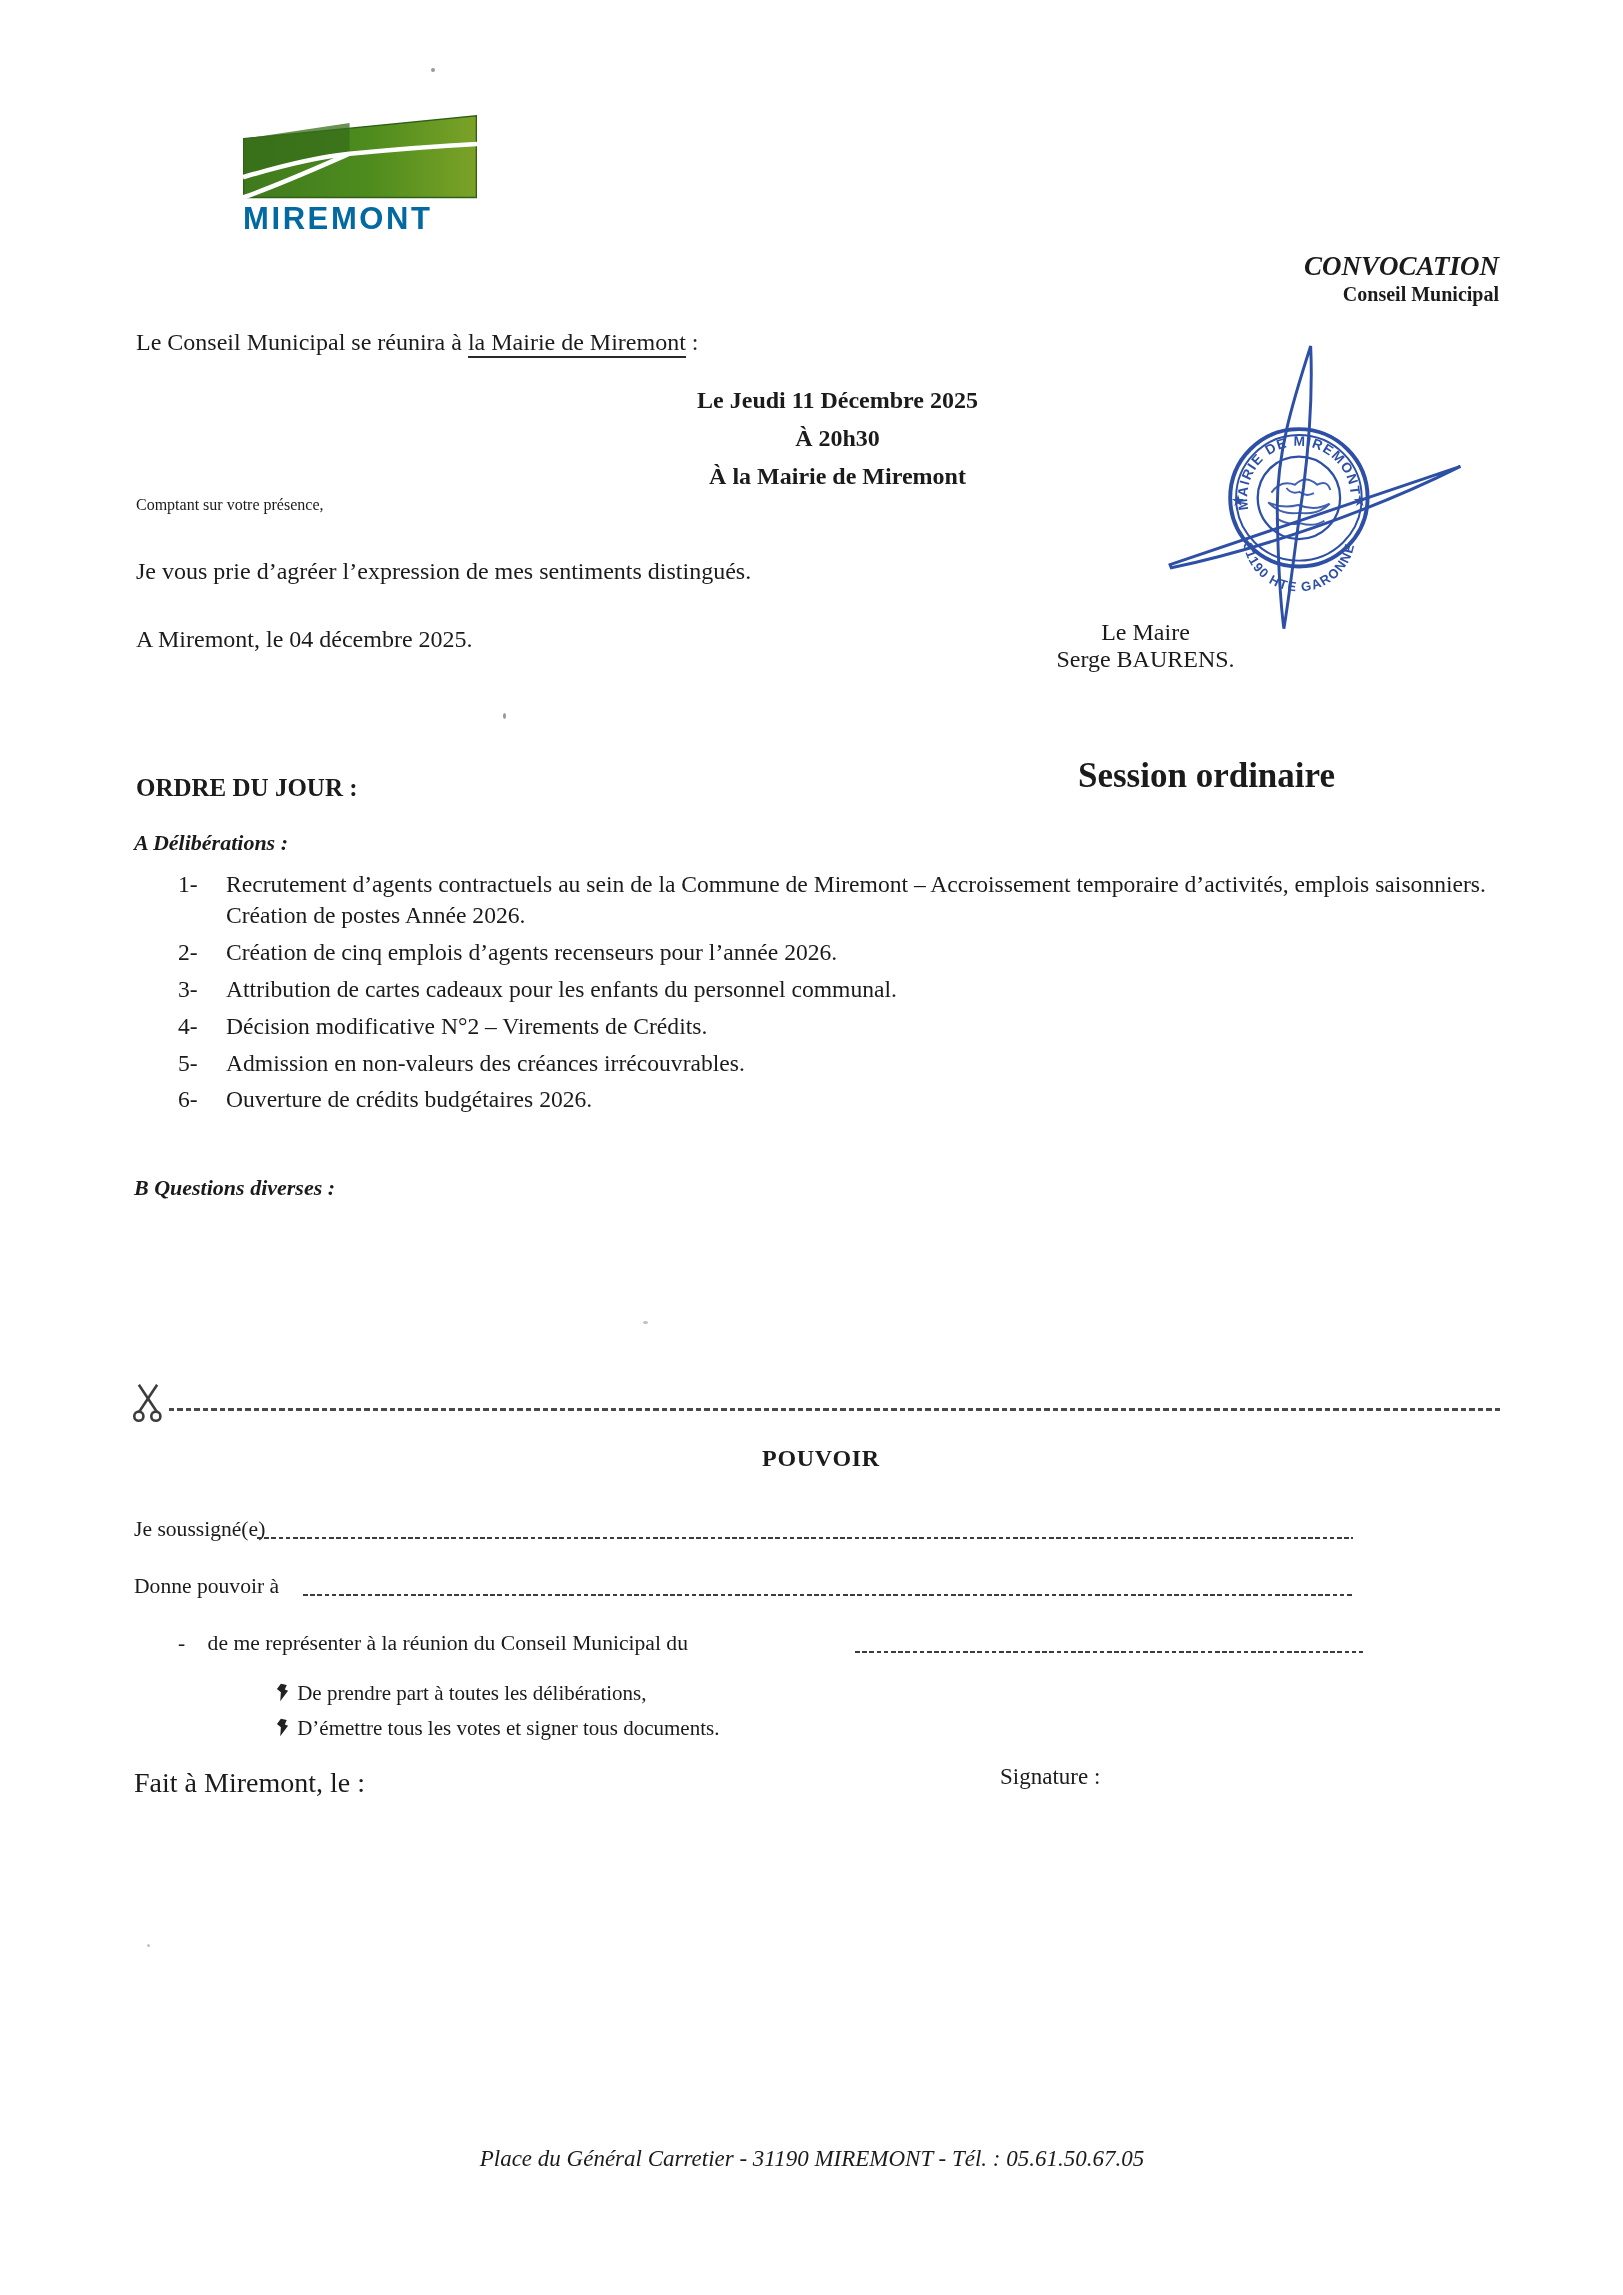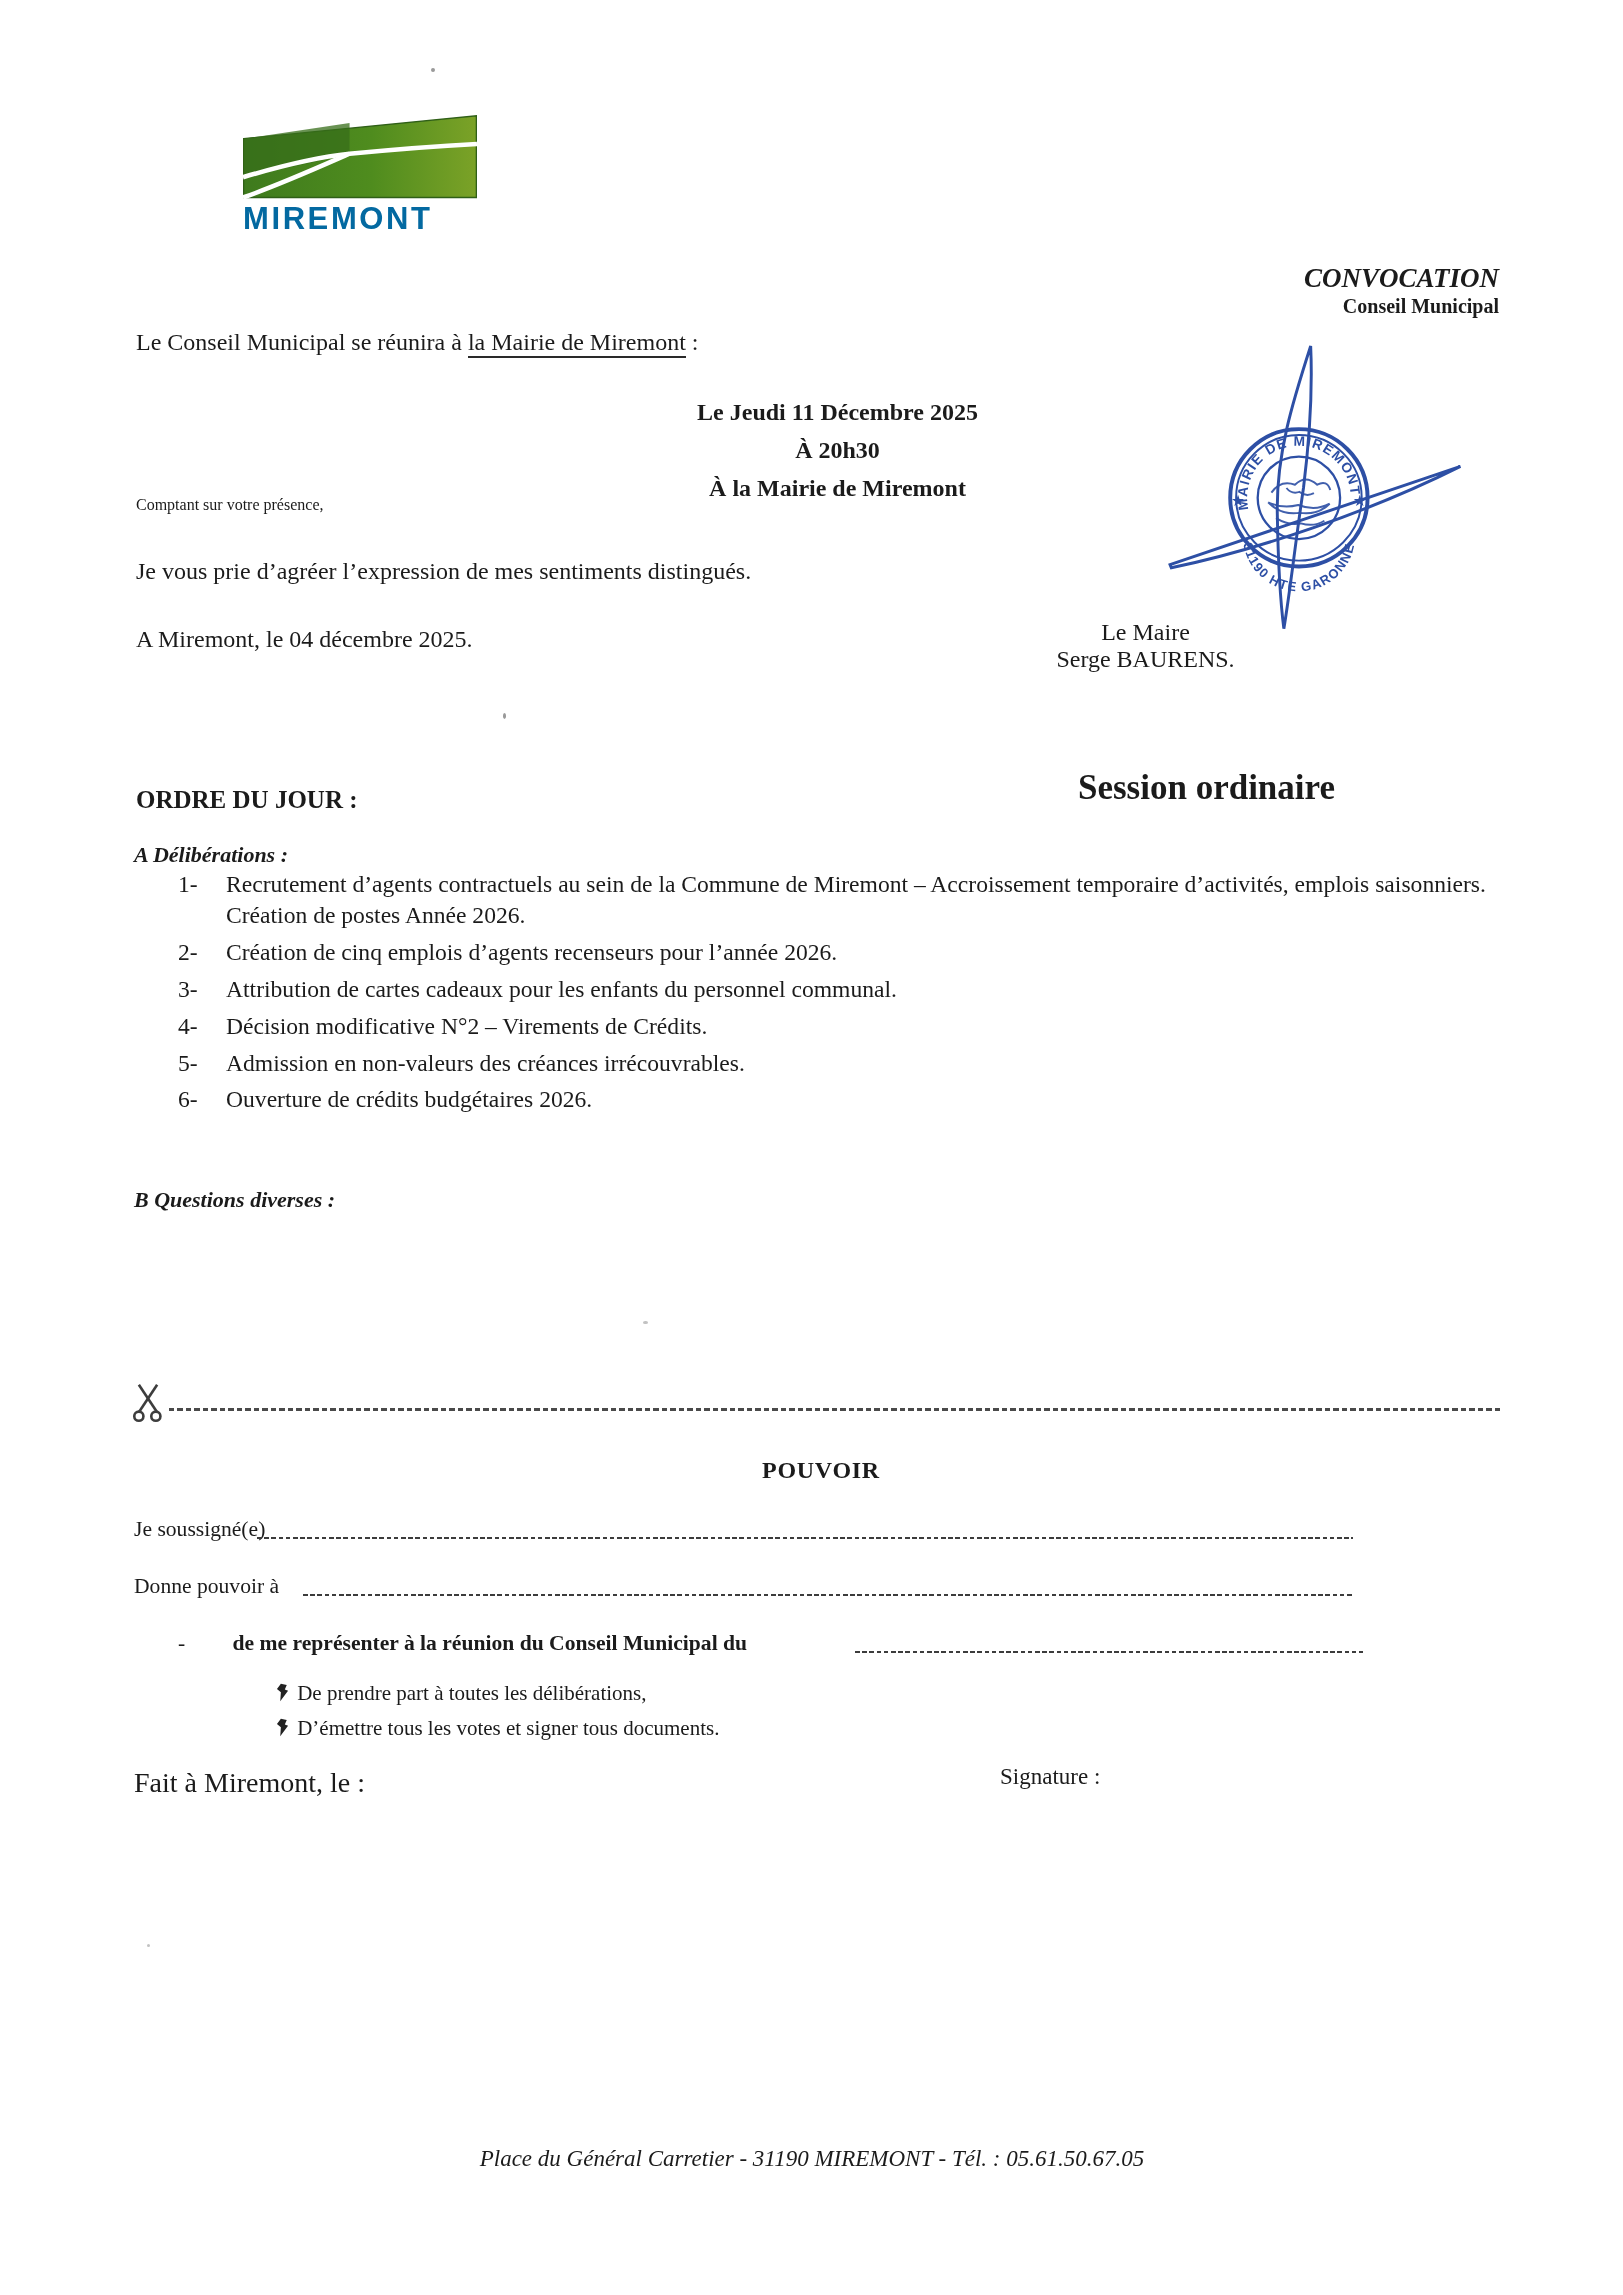--- a/index.html
+++ b/index.html
@@ -6,21 +6,21 @@
   .page{
     position:relative;
     width:1623px;height:2295px;
     background:#ffffff;
     font-family:"Liberation Serif", serif;
     color:#1b1b1b;
     overflow:hidden;
   }
   .abs{position:absolute;}
   .serif{font-family:"Liberation Serif", serif;}
-  .b{font-weight:bold;margin-top:12px;}
+  .b{font-weight:bold;}
   .i{font-style:italic;}
   .center{text-align:center;}
   
   .wordmark{
     font-family:"Liberation Sans", sans-serif;
     font-weight:bold;
     font-size:31px;
     letter-spacing:2.6px;
     color:#0369a1;
   }
@@ -171,21 +171,21 @@
     <div class="dashline" style="position:absolute;left:123px;right:0;top:19.6px;"></div>
   </div>
 
   <div class="abs" style="left:134px;top:1574px;width:1219px;height:33px;font-size:21.6px;">
     <span>Donne pouvoir à</span>
     <div class="dashline" style="position:absolute;left:169px;right:0;top:19.6px;"></div>
   </div>
 
   <div class="abs" style="left:178px;top:1631px;width:1185px;height:33px;font-size:21.6px;">
     <span>-</span>
-    <span style="margin-left:42px;font-weight:bold;">de me représenter à la réunion du Conseil Municipal  du</span>
+    <span style="margin-left:17px;">de me représenter à la réunion du Conseil Municipal  du</span>
     <div class="dashline" style="position:absolute;left:677px;right:0;top:19.6px;"></div>
   </div>
 
   <div class="abs" style="left:275px;top:1676px;font-size:21px;line-height:35px;">
     <div>
       <svg width="15.7" height="19.6" viewBox="0 0 24 30" style="vertical-align:-2.6px;margin-right:6.5px;">
         <path d="M9 1 L18 3 L15 10 L20 12 L8 28 L9 14 L3 9 Z" fill="#222"></path>
       </svg><span>De prendre part à toutes les délibérations,</span>
     </div>
     <div>

